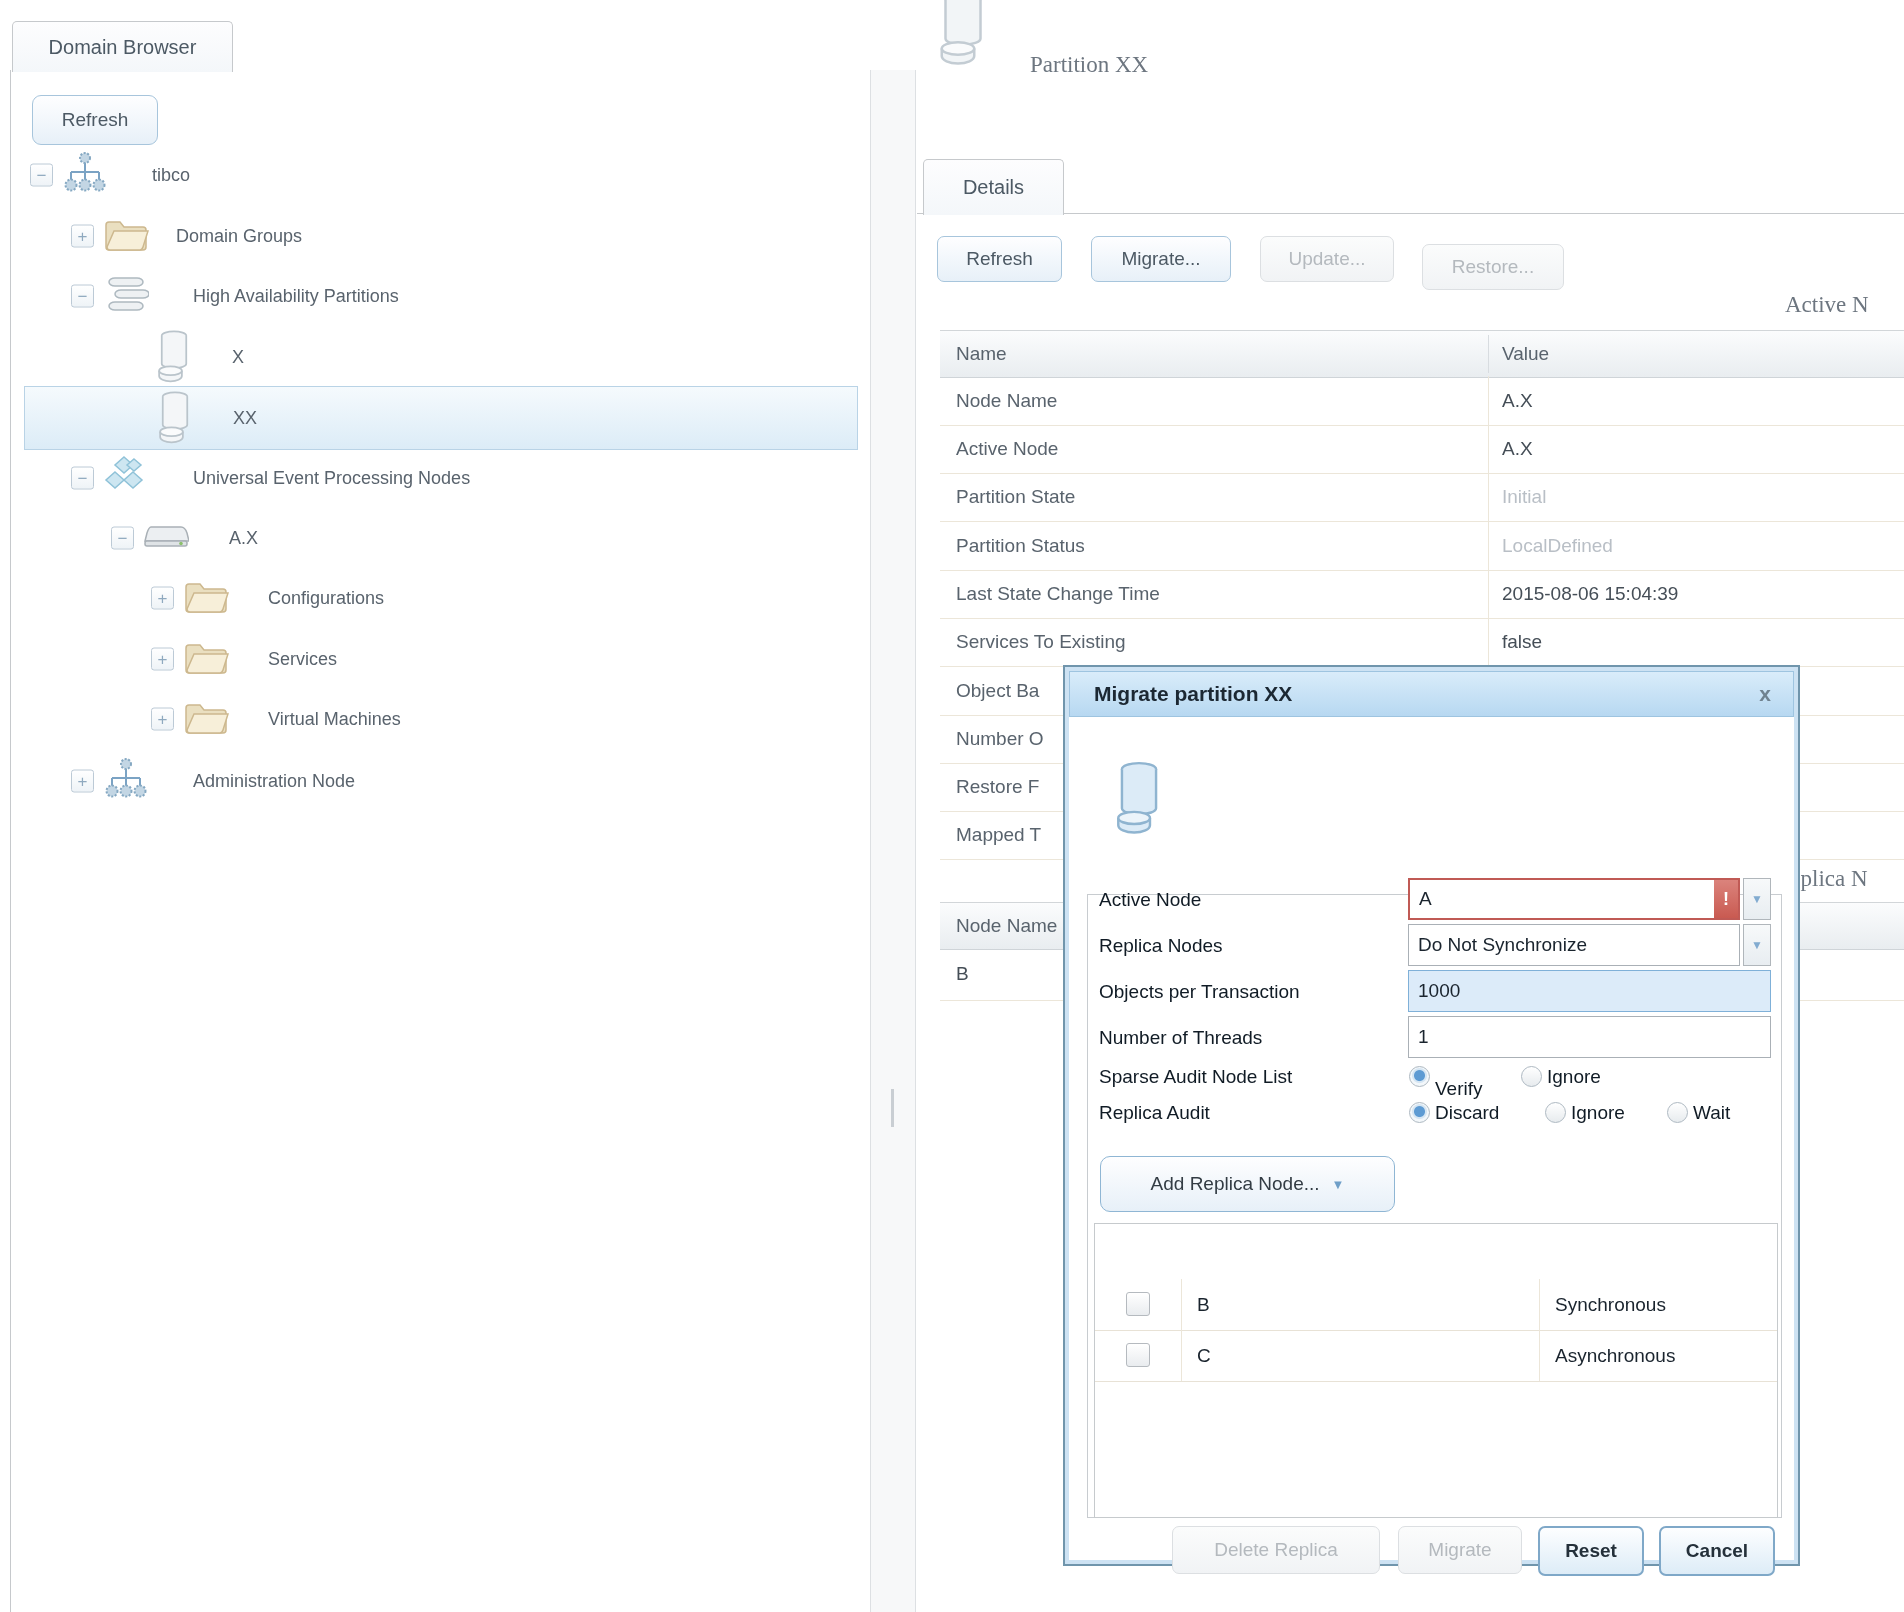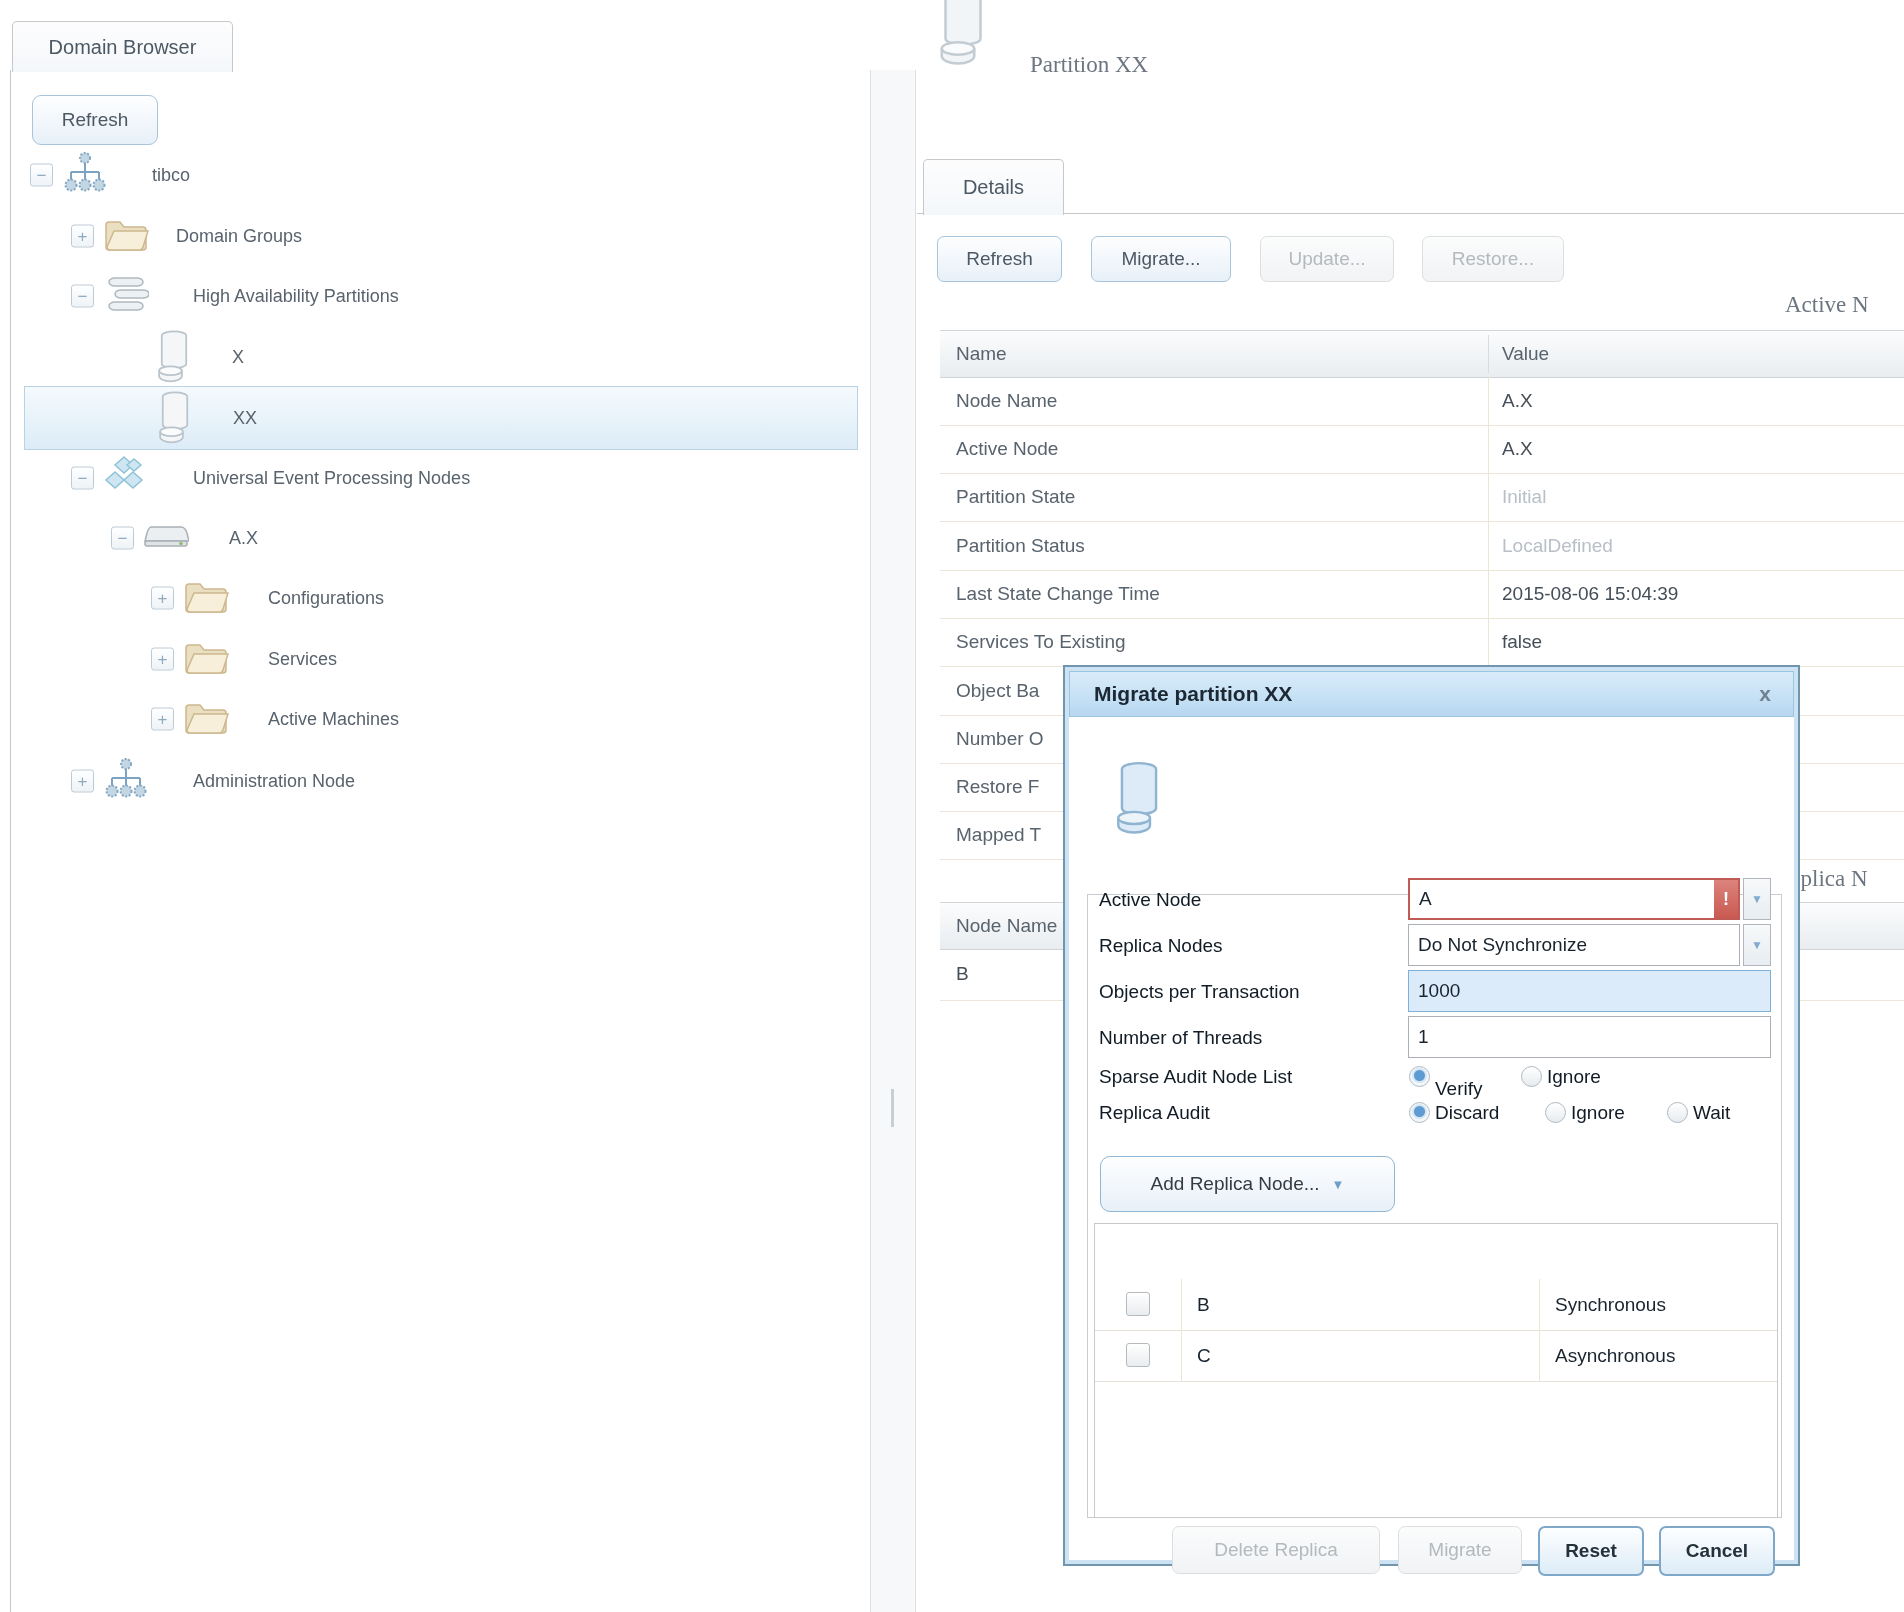--- a/index.html
+++ b/index.html
@@ -241,21 +241,21 @@
   <div class="tree-row" style="top:689px;">
     <span class="exp" style="left:140px;">
         <span>+</span>
       </span>
     <span class="ticon" style="left:172px;">
       <svg width="46" height="40" viewBox="0 0 46 40">
           <path d="M3 33 V11 q0-3 3-3 h11 l4 5 h19 q3 0 3 3 v17 q0 3-3 3 H6 q-3 0-3-3 Z" fill="#eadfc0" stroke="#cdb88e" stroke-width="1.5"></path>
           <path d="M4 33 L11 17 h34 L40 33 q-1 3-3 3 H7 q-3 0-3-3 Z" fill="#f7efd9" stroke="#cdb88e" stroke-width="1.5"></path>
         </svg>
     </span>
-    <span class="lbl" style="left:257px;">Active Machines</span>
+    <span class="lbl" style="left:257px;">Virtual Machines</span>
   </div>
 
   <div class="tree-row" style="top:751px;">
     <span class="exp" style="left:60px;">
         <span>+</span>
       </span>
     <span class="ticon" style="left:92px;">
       <svg width="46" height="46" viewBox="0 0 46 46">
           <g stroke="#7ba3c4" stroke-width="2">
             <line x1="23" y1="12" x2="23" y2="22"></line>
@@ -292,21 +292,21 @@
 
   <div class="btn on" style="left:937px;top:236px;width:123px;height:44px;">
     <span>Refresh</span>
   </div>
   <div class="btn on" style="left:1091px;top:236px;width:138px;height:44px;">
     <span>Migrate...</span>
   </div>
   <div class="btn off" style="left:1260px;top:236px;width:132px;height:44px;">
     <span>Update...</span>
   </div>
-  <div class="btn off" style="left:1422px;top:236px;width:140px;height:44px;text-align:center;">
+  <div class="btn off" style="left:1422px;top:244px;width:140px;height:44px;text-align:center;">
     <span>Restore...</span>
   </div>
 
   <div class="big" style="left:1785px;top:292px;">Active N</div>
 
   <div class="thead" style="left:940px;top:330px;width:964px;height:46px;">
     <span class="hcell" style="left:16px;">Name</span>
     <span class="hcell" style="left:562px;">Value</span>
     <span class="vline" style="left:548px;top:4px;height:38px;"></span>
   </div>

